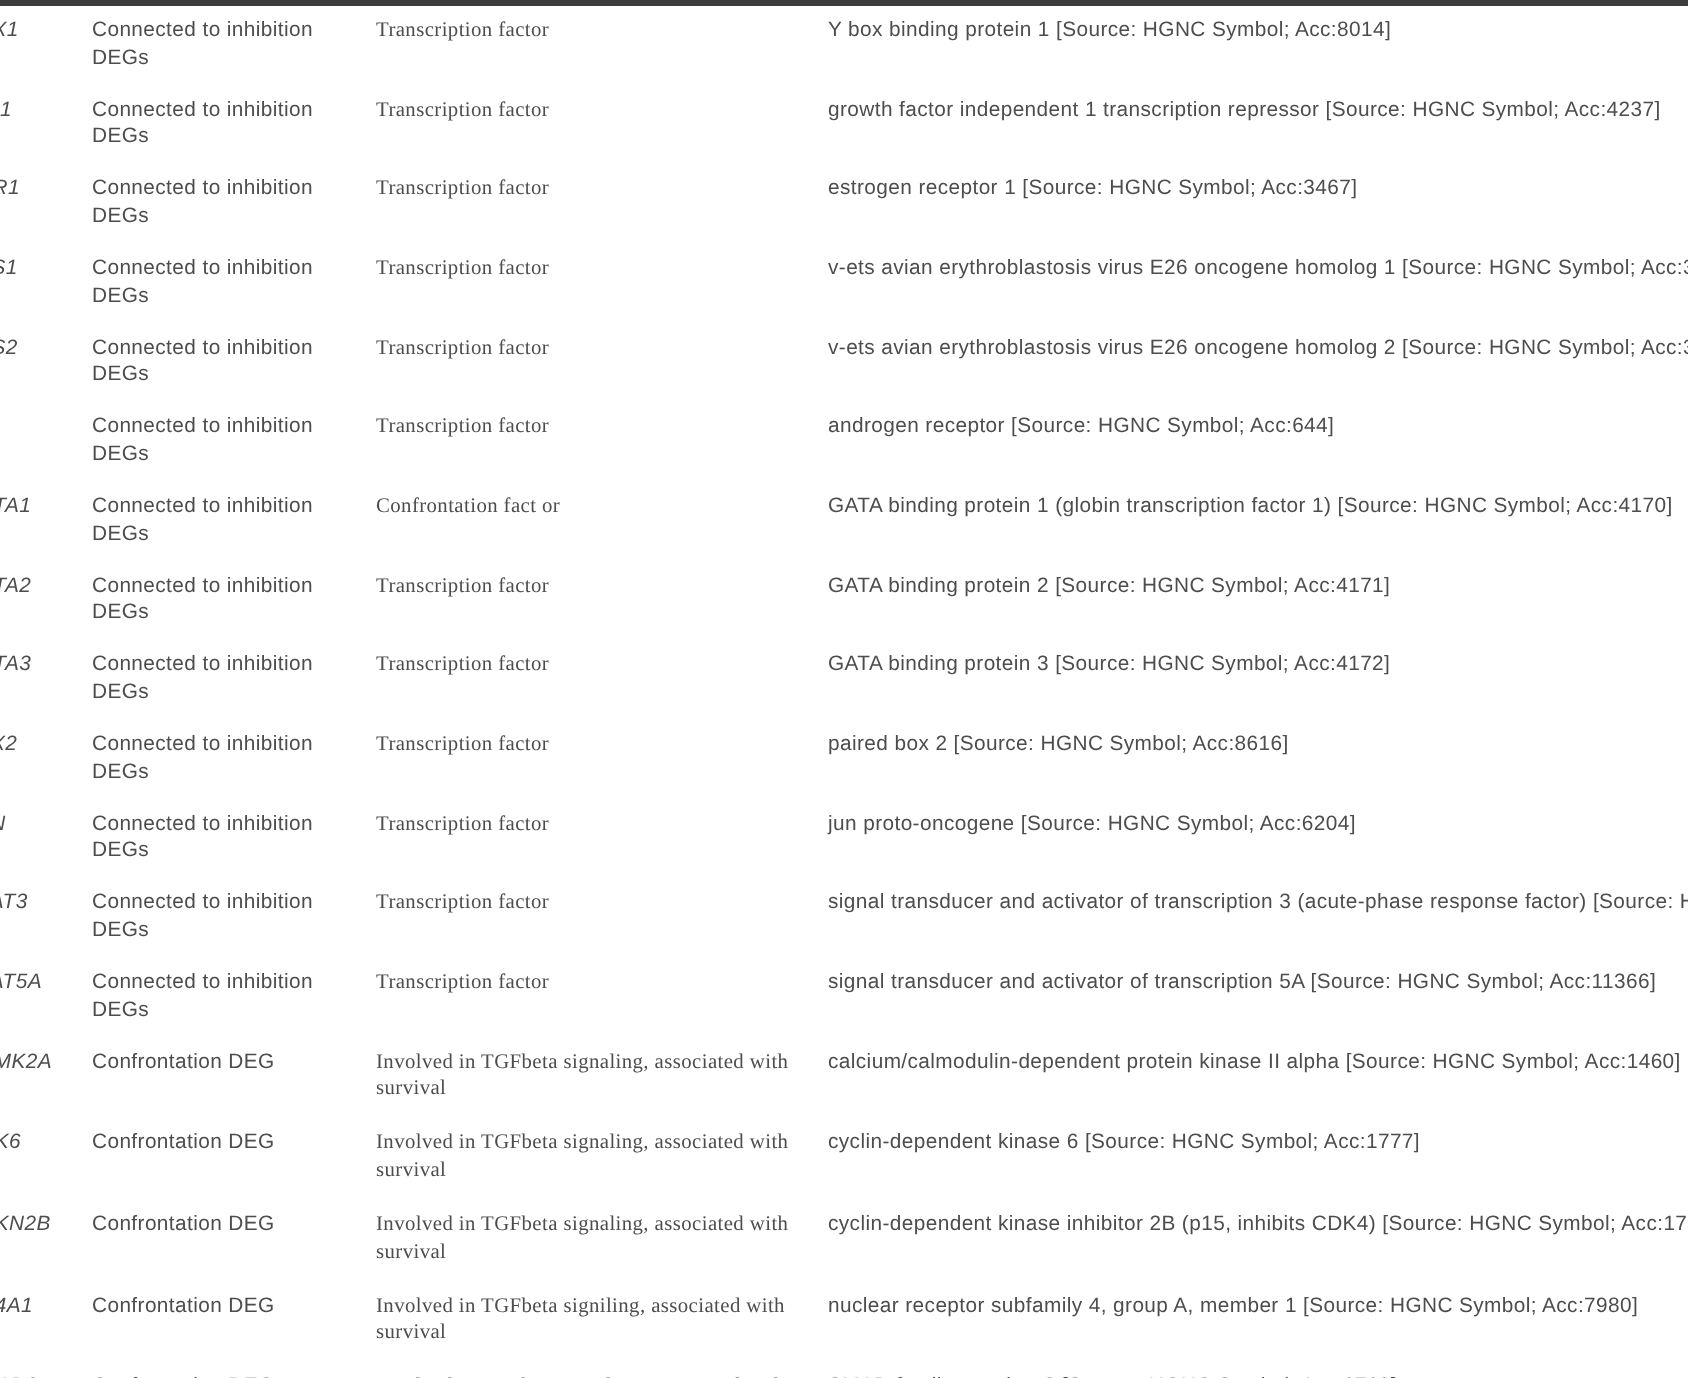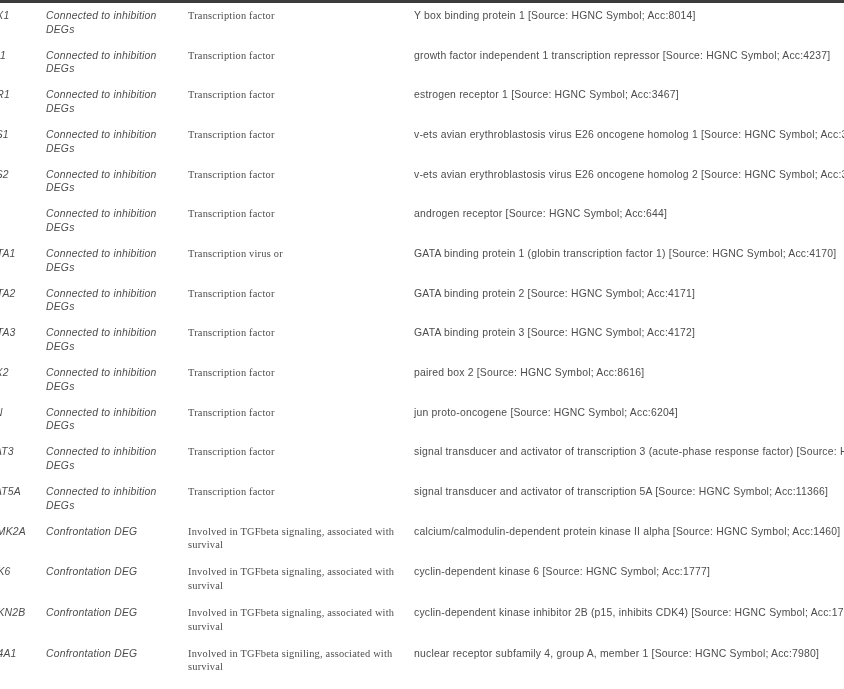--- a/index.html
+++ b/index.html
@@ -55,21 +55,21 @@
   col.c-gene   { width: 64px; }
   col.c-status { width: 142px; }
   col.c-func   { width: 226px; }
   col.c-desc   { width: 578px; }
 
   td.gene {
     font-style: italic;
     padding-left: 18px;
     color: #4d4d4d;
   }
-  td.status  { padding-left: 0; font-style: italic; }
+  td.status  { padding-left: 0; }
   td.func    { padding-left: 0; font-family: Liberation Serif, serif; }
   td.desc    { padding-left: 0; }
 
   
   tr.two-line td { padding-bottom: 7px; }
 </style>
 </head>
 <body>
 
 <div id="table-wrap">
@@ -116,21 +116,21 @@
         </tr>
         <tr>
           <td class="gene">AR</td>
           <td class="status">Connected to inhibition DEGs</td>
           <td class="func">Transcription factor</td>
           <td class="desc">androgen receptor [Source: HGNC Symbol; Acc:644]</td>
         </tr>
         <tr>
           <td class="gene">GATA1</td>
           <td class="status">Connected to inhibition DEGs</td>
-          <td class="func">Transcription virus or</td>
+          <td class="func">Confrontation fact or</td>
           <td class="desc">GATA binding protein 1 (globin transcription factor 1) [Source: HGNC Symbol; Acc:4170]</td>
         </tr>
         <tr>
           <td class="gene">GATA2</td>
           <td class="status">Connected to inhibition DEGs</td>
           <td class="func">Transcription factor</td>
           <td class="desc">GATA binding protein 2 [Source: HGNC Symbol; Acc:4171]</td>
         </tr>
         <tr>
           <td class="gene">GATA3</td>

